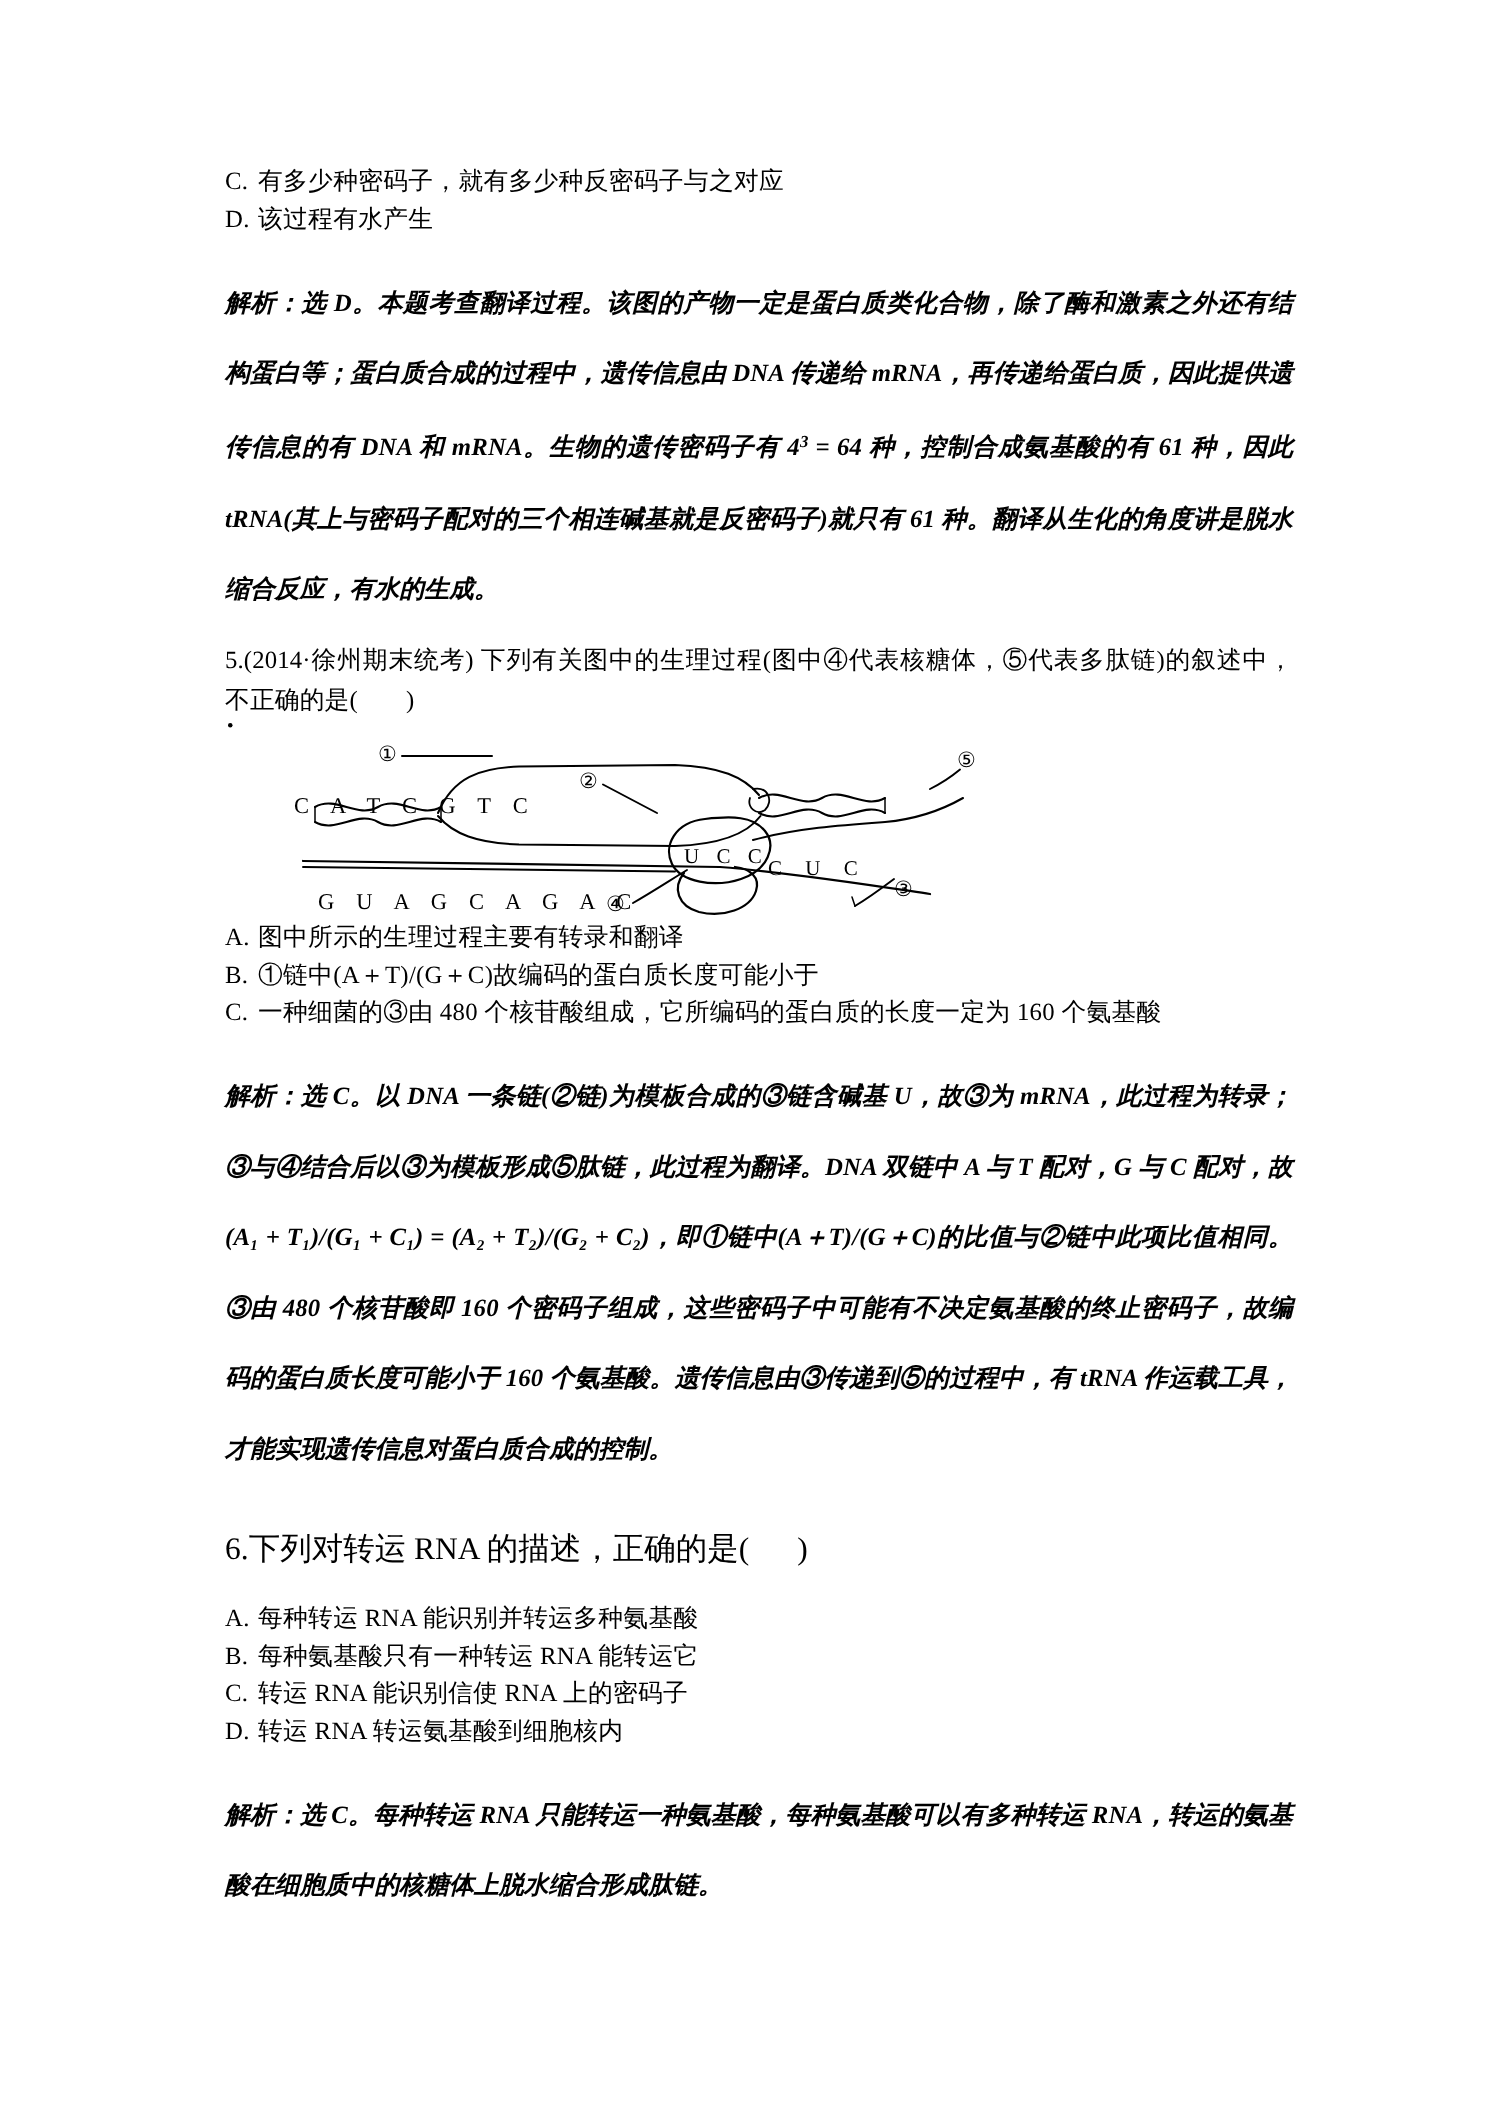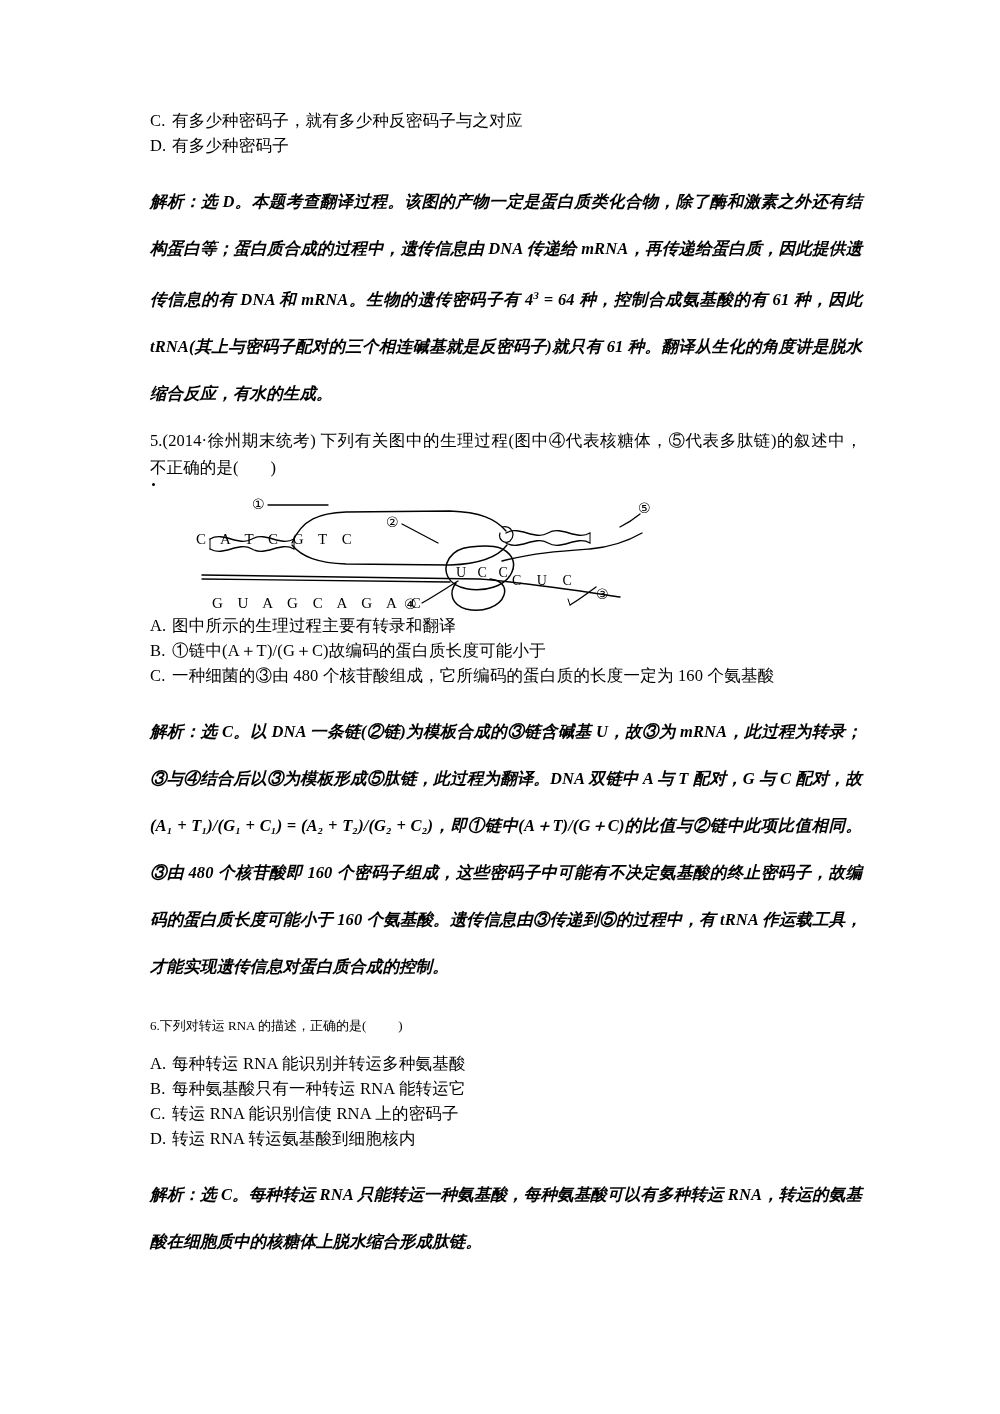--- a/index.html
+++ b/index.html
@@ -58,21 +58,21 @@
   
   .stem {
     font-size: 16.5px;
     line-height: 27px;
     text-align: justify;
     text-justify: inter-ideograph;
     letter-spacing: 0.1px;
     margin: 0;
   }
   .stem-q6 {
-    font-size: 13px;
+    font-size: 21px;
     line-height: 25px;
     white-space: nowrap;
   }
 
   .gap-sm { height: 10px; }
 
   
   .emph {
     position: relative;
     display: inline-block;
@@ -123,21 +123,21 @@
 </head>
 <body>
 
 <div class="page">
   <div class="content">
 
     <div class="opt">
       <span class="lbl mono-lat">C.</span><span>有多少种密码子，就有多少种反密码子与之对应</span>
     </div>
     <div class="opt">
-      <span class="lbl mono-lat">D.</span><span>有多少种密码子</span>
+      <span class="lbl mono-lat">D.</span><span>该过程有水产生</span>
     </div>
 
     <div class="gap-sm"></div>
 
     <p class="explain lead"><span>解析：选 D。本题考查翻译过程。该图的产物一定是蛋白质类化合物，除了酶和激素之外还有结构蛋白等；蛋白质合成的过程中，遗传信息由 DNA 传递给 mRNA，再传递给蛋白质，因此提供遗传信息的有 DNA 和 mRNA。生物的遗传密码子有 </span><span class="mono-lat">4</span><sup class="mono-lat">3</sup><span class="mono-lat"> = 64 </span><span>种，控制合成氨基酸的有 61 种，因此 tRNA(其上与密码子配对的三个相连碱基就是反密码子)就只有 61 种。翻译从生化的角度讲是脱水缩合反应，有水的生成。</span></p>
 
     <div class="gap-sm"></div>
 
     <p class="stem"><span class="mono-lat">5.</span><span>(2014·徐州期末统考)</span><span> 下列有关图中的生理过程(图中④代表核糖体，⑤代表多肽链)的叙述中，</span><span class="emph">不正确</span><span>的是(</span><span style="display:inline-block;width:32px"></span><span>)</span></p>
 

